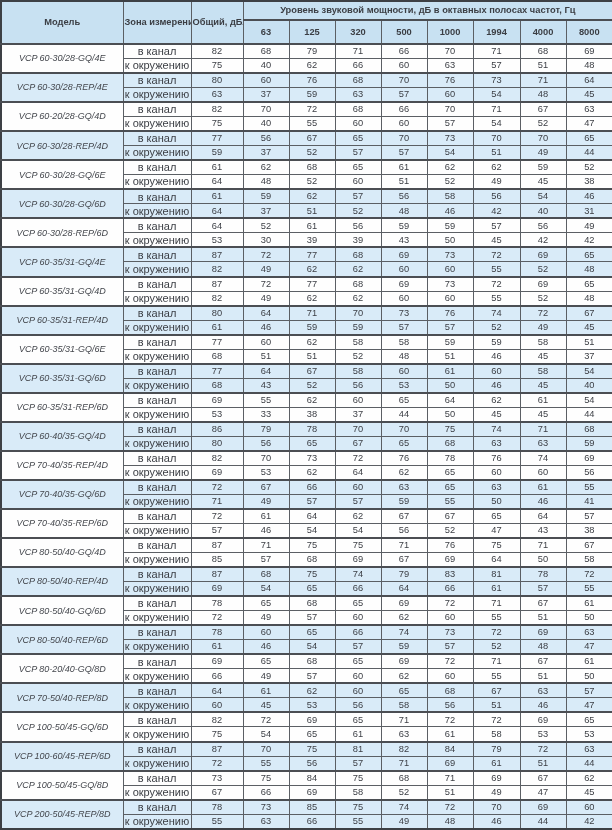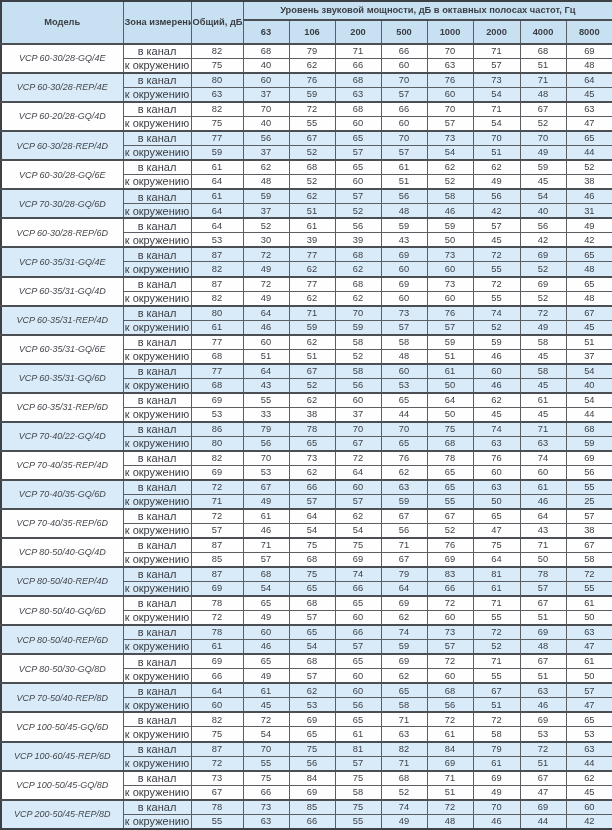--- a/index.html
+++ b/index.html
@@ -73,25 +73,25 @@
   </colgroup>
   <thead>
     <tr class="hrow-top">
       <th rowspan="2">Модель</th>
       <th rowspan="2">Зона измерения</th>
       <th rowspan="2">Общий, дБА</th>
       <th colspan="8" class="bands-title">Уровень звуковой мощности, дБ в октавных полосах частот, Гц</th>
     </tr>
     <tr class="hrow-freq">
       <th>63</th>
-      <th>106</th>
-      <th>200</th>
+      <th>125</th>
+      <th>320</th>
       <th>500</th>
       <th>1000</th>
-      <th>2000</th>
+      <th>1994</th>
       <th>4000</th>
       <th>8000</th>
     </tr>
   </thead>
   <tbody>
       <tr class="group-start">
         <td rowspan="2" class="model">VCP 60-30/28-GQ/4E</td>
         <td class="zone">в канал</td>
         <td>82</td>
         <td>68</td>
@@ -209,21 +209,21 @@
         <td>48</td>
         <td>52</td>
         <td>60</td>
         <td>51</td>
         <td>52</td>
         <td>49</td>
         <td>45</td>
         <td>38</td>
       </tr>
       <tr class="group-start shaded">
-        <td rowspan="2" class="model">VCP 70-30/28-GQ/6D</td>
+        <td rowspan="2" class="model">VCP 60-30/28-GQ/6D</td>
         <td class="zone">в канал</td>
         <td>61</td>
         <td>59</td>
         <td>62</td>
         <td>57</td>
         <td>56</td>
         <td>58</td>
         <td>56</td>
         <td>54</td>
         <td>46</td>
@@ -409,21 +409,21 @@
         <td>33</td>
         <td>38</td>
         <td>37</td>
         <td>44</td>
         <td>50</td>
         <td>45</td>
         <td>45</td>
         <td>44</td>
       </tr>
       <tr class="group-start shaded">
-        <td rowspan="2" class="model">VCP 70-40/22-GQ/4D</td>
+        <td rowspan="2" class="model">VCP 60-40/35-GQ/4D</td>
         <td class="zone">в канал</td>
         <td>86</td>
         <td>79</td>
         <td>78</td>
         <td>70</td>
         <td>70</td>
         <td>75</td>
         <td>74</td>
         <td>71</td>
         <td>68</td>
@@ -481,21 +481,21 @@
       <tr class="group-second shaded">
         <td class="zone">к окружению</td>
         <td>71</td>
         <td>49</td>
         <td>57</td>
         <td>57</td>
         <td>59</td>
         <td>55</td>
         <td>50</td>
         <td>46</td>
-        <td>25</td>
+        <td>41</td>
       </tr>
       <tr class="group-start">
         <td rowspan="2" class="model">VCP 70-40/35-REP/6D</td>
         <td class="zone">в канал</td>
         <td>72</td>
         <td>61</td>
         <td>64</td>
         <td>62</td>
         <td>67</td>
         <td>67</td>
@@ -609,21 +609,21 @@
         <td>46</td>
         <td>54</td>
         <td>57</td>
         <td>59</td>
         <td>57</td>
         <td>52</td>
         <td>48</td>
         <td>47</td>
       </tr>
       <tr class="group-start">
-        <td rowspan="2" class="model">VCP 80-50/30-GQ/8D</td>
+        <td rowspan="2" class="model">VCP 80-20/40-GQ/8D</td>
         <td class="zone">в канал</td>
         <td>69</td>
         <td>65</td>
         <td>68</td>
         <td>65</td>
         <td>69</td>
         <td>72</td>
         <td>71</td>
         <td>67</td>
         <td>61</td>

